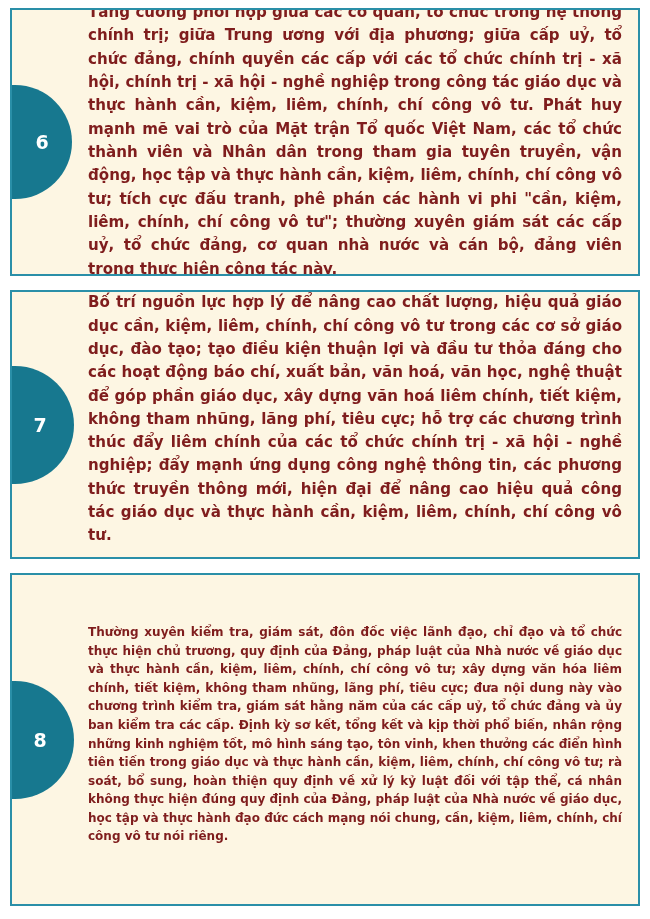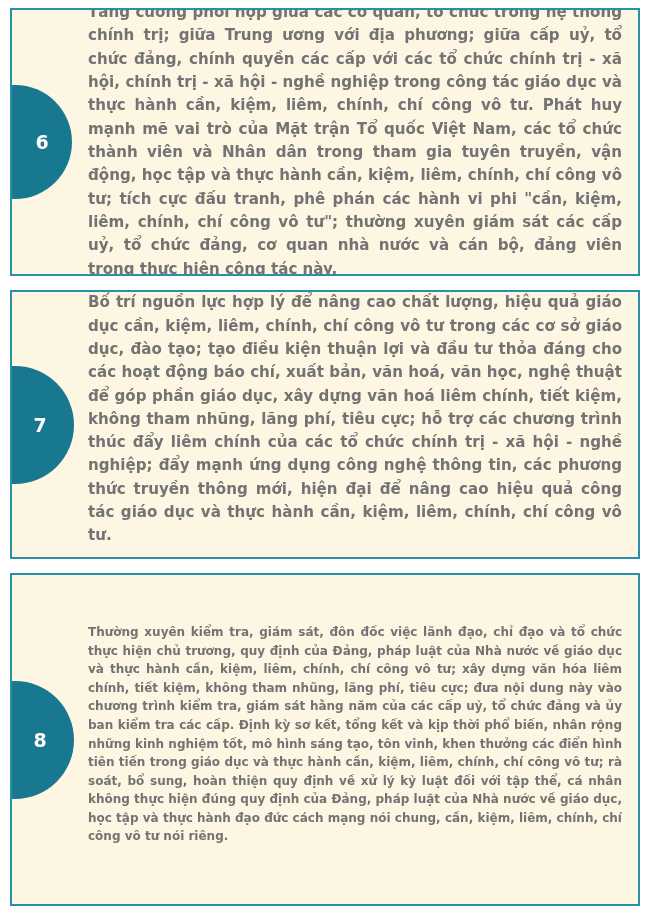--- a/index.html
+++ b/index.html
@@ -69,21 +69,21 @@
     font-family: "DejaVu Sans", sans-serif;
     line-height: 1;
   }
   .card.c6 .badge-num { left: 8px; }
   .card.c7 .badge-num { left: 6px; }
   .card.c8 .badge-num { left: 6px; }
 
   .body-text {
     flex: 1 1 auto;
     padding: 0 16px 10px 14px;
-    color: #737373;
+    color: #7f1d1d;
     font-size: 15.1px;
     line-height: 1.545;
     text-align: justify;
     text-justify: inter-word;
     font-weight: bold;
     font-family: "DejaVu Sans", sans-serif;
     display: flex;
     align-items: center;
   }
   .card.c6 .body-text { padding-top: 8px; }

